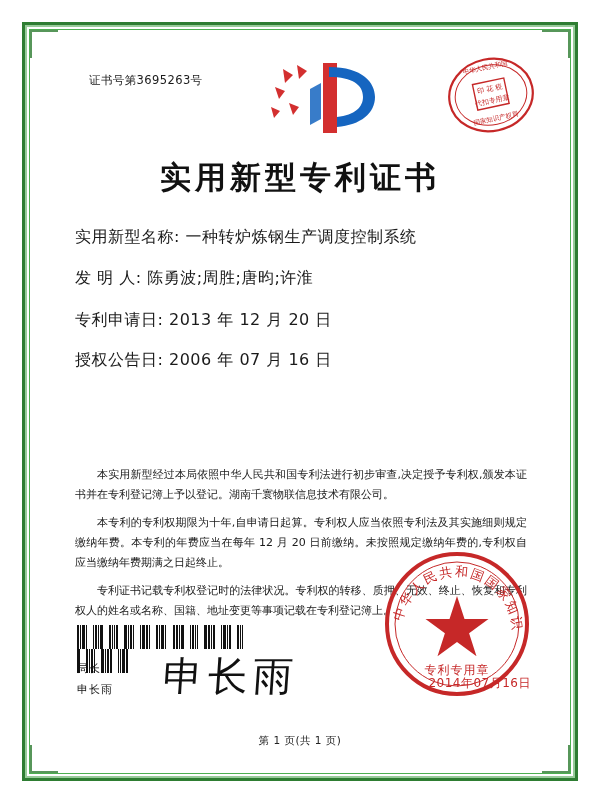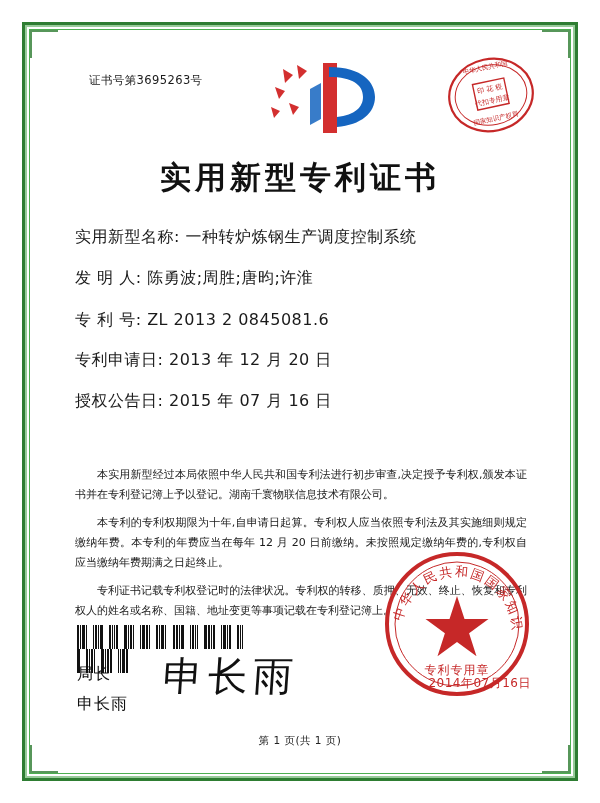--- a/index.html
+++ b/index.html
@@ -130,21 +130,21 @@
     background: #111;
     height: 24px;
     margin-right: 1px;
     vertical-align: top;
   }
 
   
   .sig-label {
     position: absolute;
     left: 32px; top: 614px;
-    font-size: 16px;
+    font-size: 11px;
     color: #111;
     line-height: 1.9;
     letter-spacing: 1px;
   }
   .signature {
     position: absolute;
     left: 118px; top: 604px;
     font-size: 40px;
     color: #111;
     font-family: "DejaVu Serif", "Liberation Serif", serif;
@@ -222,30 +222,26 @@
     <div class="fields">
       <div class="field">
         <span class="lbl">实用新型名称:</span>
         <span class="val">一种转炉炼钢生产调度控制系统</span>
       </div>
       <div class="field name-row">
         <span class="lbl">发 明 人:</span>
         <span class="val">陈勇波;周胜;唐昀;许淮</span>
       </div>
       <div class="field">
-        <span class="lbl">专 利 号:</span>
-        <span class="val">ZL 2013 2 0845081.6</span>
-      </div>
-      <div class="field">
         <span class="lbl">专利申请日:</span>
         <span class="val">2013 年 12 月 20 日</span>
       </div>
       <div class="field">
         <span class="lbl">授权公告日:</span>
-        <span class="val">2015 年 07 月 16 日</span>
+        <span class="val">2006 年 07 月 16 日</span>
       </div>
     </div>
 
     <div class="paragraphs">
       <p>本实用新型经过本局依照中华人民共和国专利法进行初步审查,决定授予专利权,颁发本证书并在专利登记簿上予以登记。湖南千寰物联信息技术有限公司。</p>
       <p>本专利的专利权期限为十年,自申请日起算。专利权人应当依照专利法及其实施细则规定缴纳年费。本专利的年费应当在每年 12 月 20 日前缴纳。未按照规定缴纳年费的,专利权自应当缴纳年费期满之日起终止。</p>
       <p>专利证书记载专利权登记时的法律状况。专利权的转移、质押、无效、终止、恢复和专利权人的姓名或名称、国籍、地址变更等事项记载在专利登记簿上。</p>
     </div>
 
     <div class="barcode">

